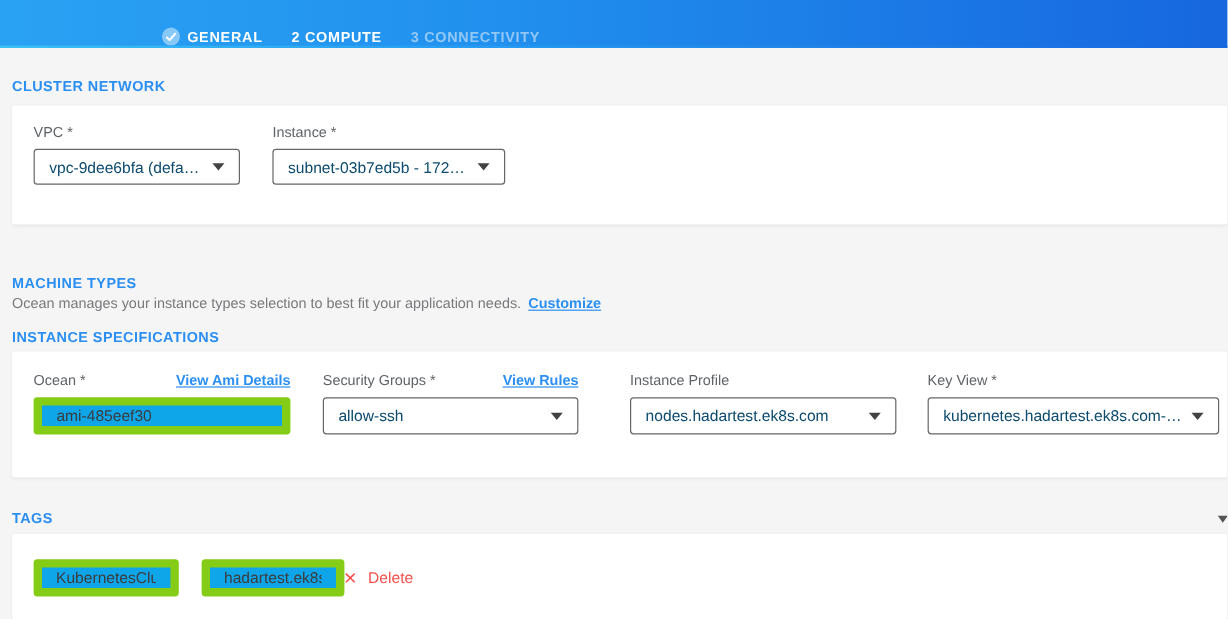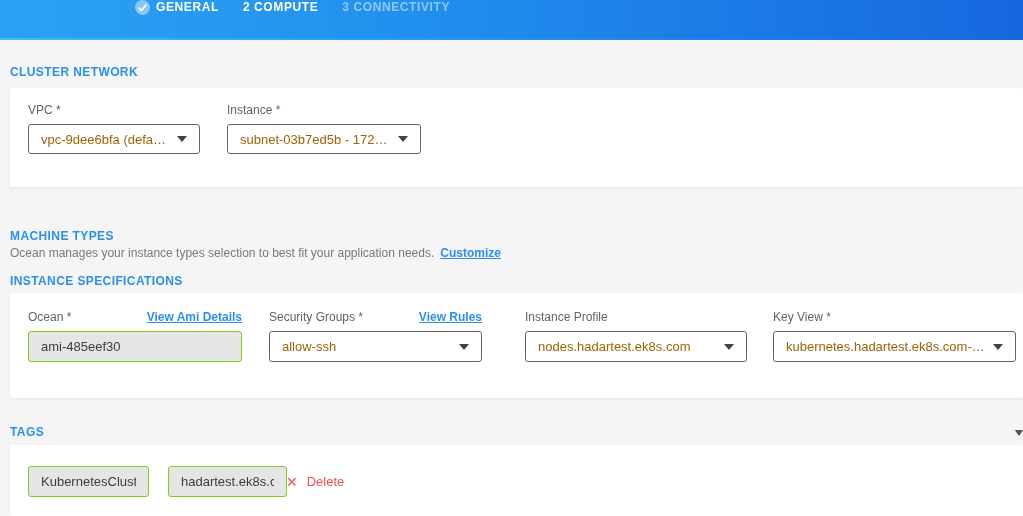--- a/index.html
+++ b/index.html
@@ -21,21 +21,21 @@
     content:""; position:absolute; left:0; bottom:0; width:100%; height:2px;
     background:linear-gradient(90deg,#3fc6f6 0%,#2aa2f3 35%,#1767df 100%);
     opacity:.85;
   }
   .topbar-title {
     position:absolute; left:19px; top:0; height:38px;
     display:flex; align-items:center;
     color:#fff; font-size:12px; font-weight:bold; letter-spacing:.6px;
   }
   .steps { position:absolute; left:135px; top:0; height:38px; display:flex; align-items:center; }
-  .step { display:flex; align-items:flex-start; height:38px; cursor:pointer; }
+  .step { display:flex; align-items:flex-end; height:38px; cursor:pointer; }
   .step-label { font-size:12px; font-weight:bold; letter-spacing:.6px; color:#fff; }
   .step + .step { margin-left:24px; }
   .step.disabled .step-label { color:rgba(255,255,255,.5); }
   .check-circle {
     width:15px; height:15px; border-radius:50%;
     background:rgba(255,255,255,.45);
     display:flex; align-items:center; justify-content:center;
     margin-right:6px; flex:0 0 auto;
   }
   .check-circle svg { display:block; }
@@ -66,31 +66,31 @@
   .inline-link {
     font-size:12px; font-weight:bold; color:#2b8ff2;
     text-decoration:underline; cursor:pointer; white-space:nowrap;
   }
   .selectbox {
     height:30px; border:1px solid #666; border-radius:3px; background:#fff;
     display:flex; align-items:center; justify-content:space-between;
     padding:0 12px; cursor:pointer;
   }
   .selectbox .sel-value {
-    font-size:13px; color:#a16207; white-space:nowrap; overflow:hidden;
+    font-size:13px; color:#0c4a6e; white-space:nowrap; overflow:hidden;
     text-overflow:ellipsis; margin-right:8px;
   }
   .caret-down {
     width:0; height:0; flex:0 0 auto;
     border-left:5px solid transparent; border-right:5px solid transparent;
     border-top:6px solid #424242;
   }
   .textbox {
     height:31px; width:100%;
-    border:1px solid #84cc16; border-radius:3px; background:#e5e5e5;
+    border:7px solid #84cc16; border-radius:3px; background:#0ea5e9;
     font-family:"Liberation Sans","DejaVu Sans",sans-serif;
     font-size:13px; color:#3c3c3c; padding:0 12px; outline:none;
   }
 
   
   .description {
     position:absolute; left:10px; top:246px;
     font-size:12px; color:#78797c;
   }
   .description .inline-link { margin-left:6px; }

